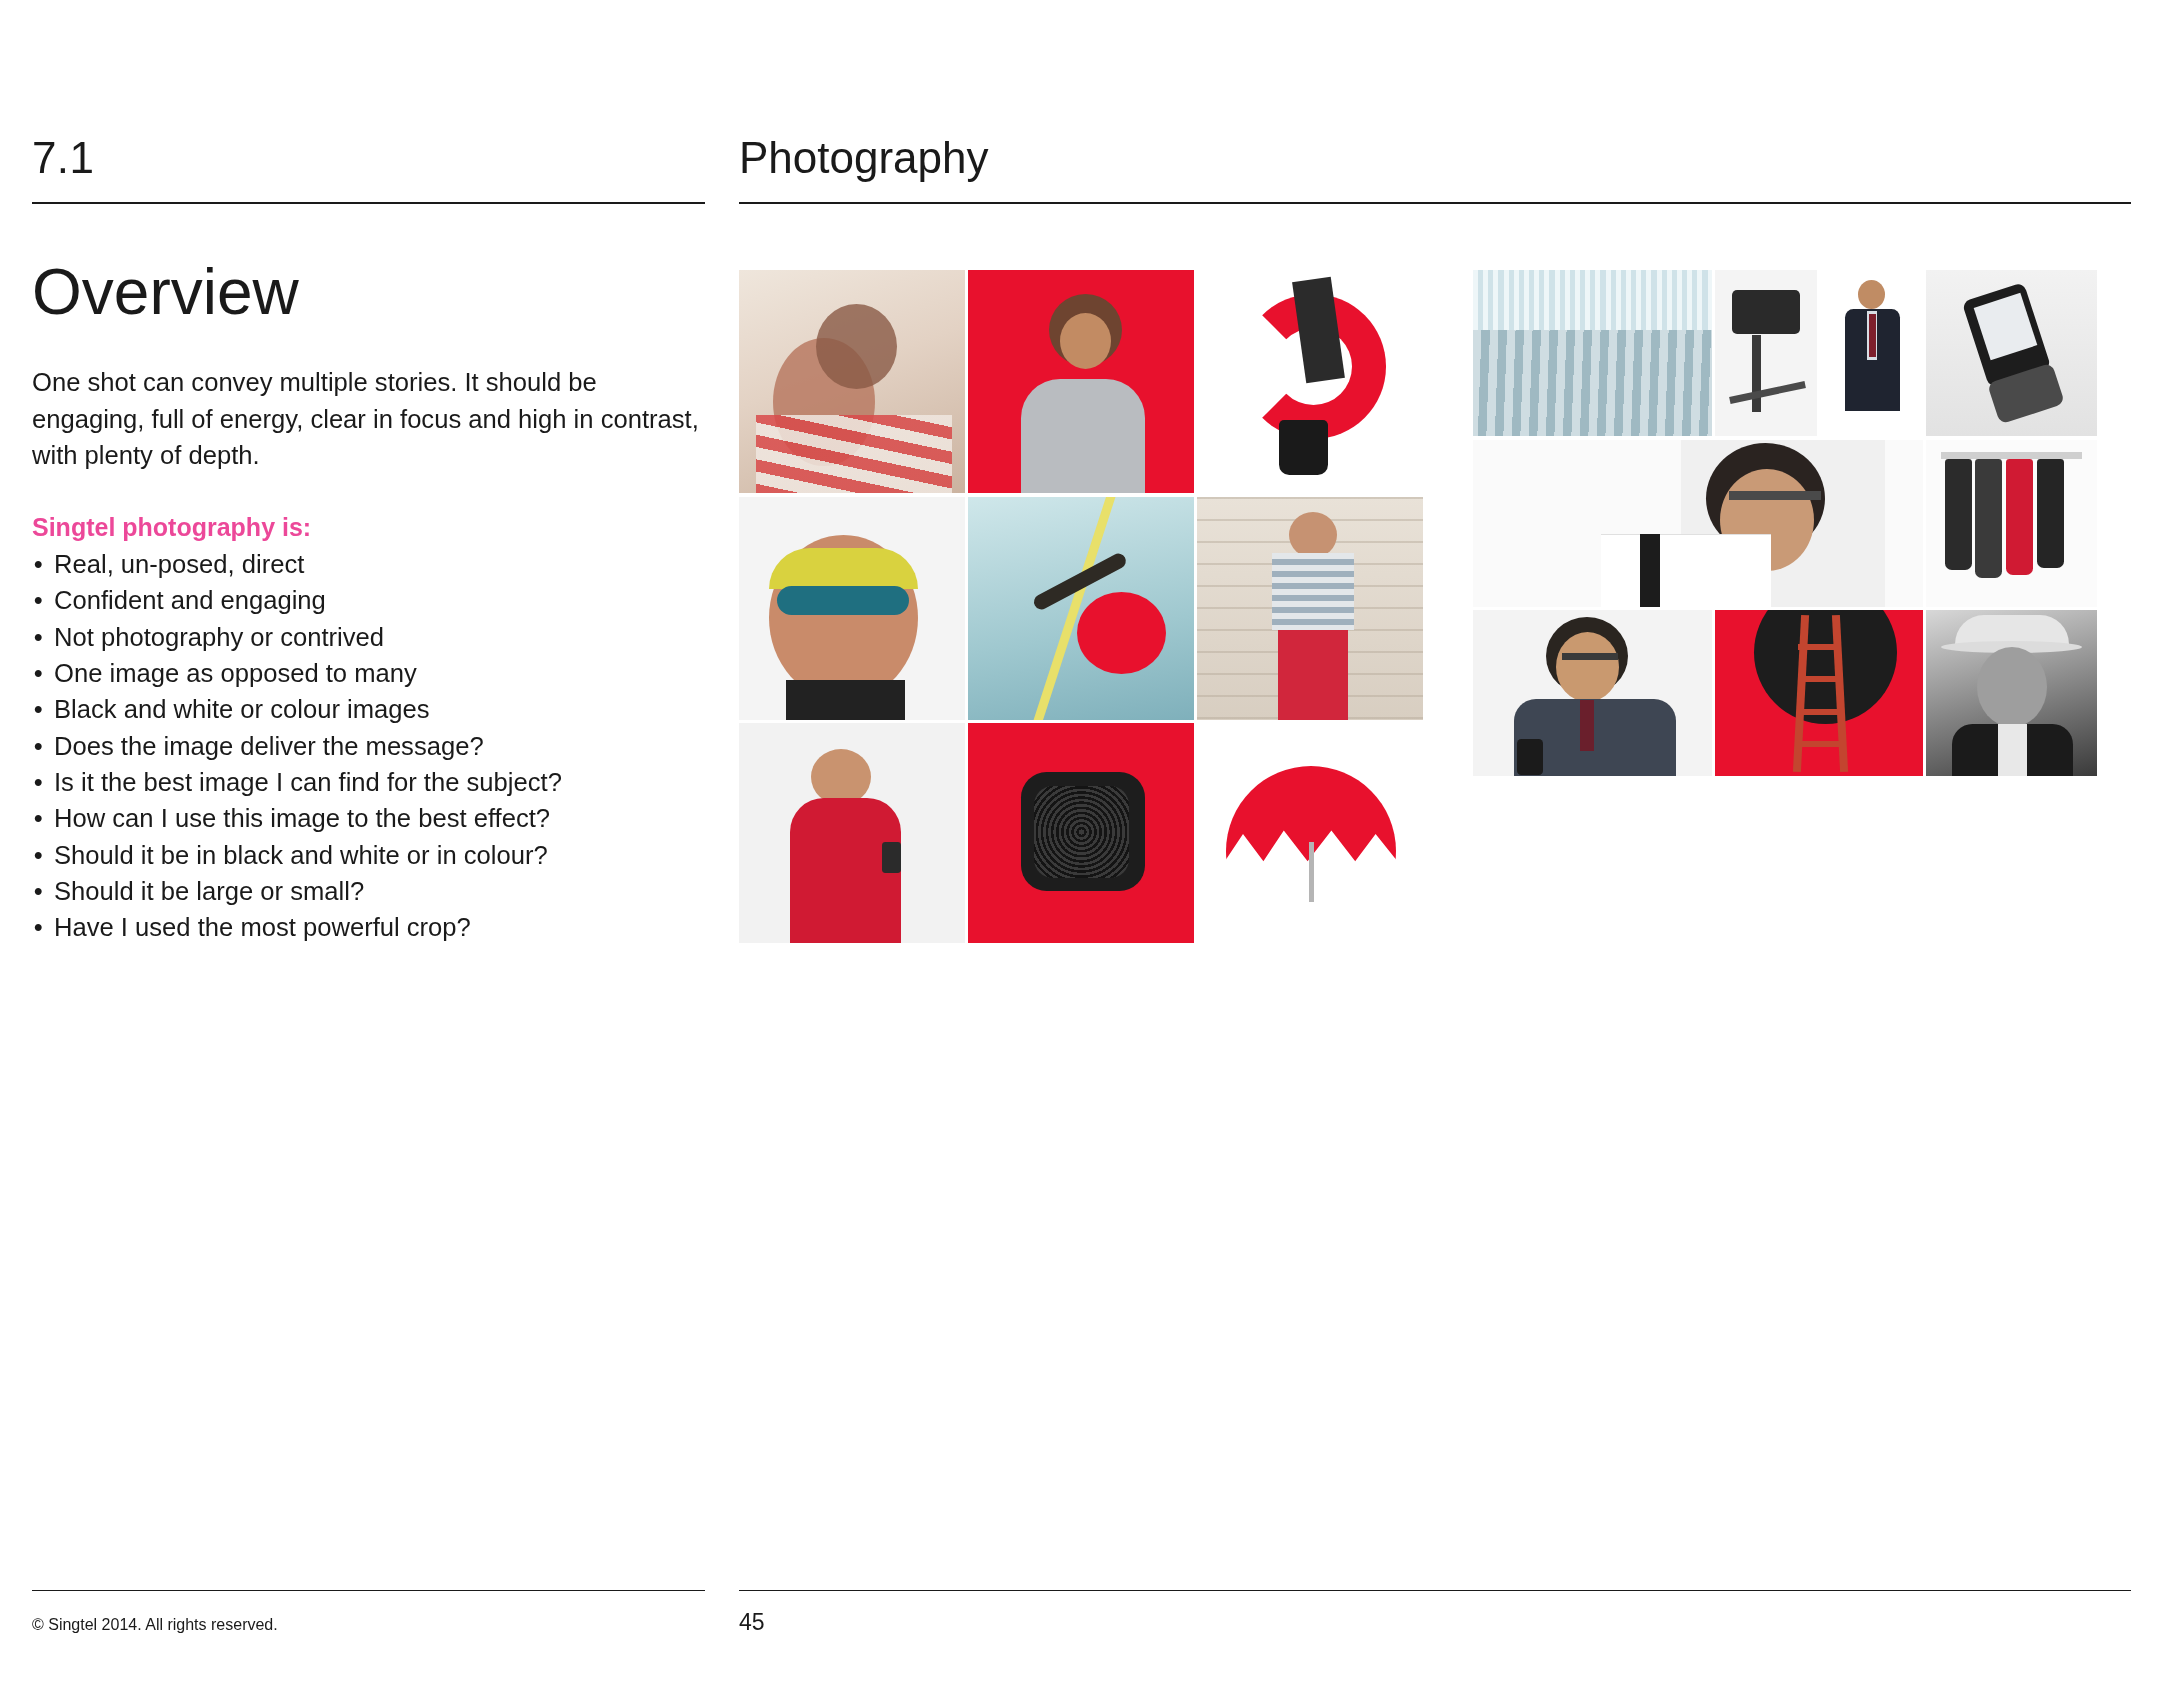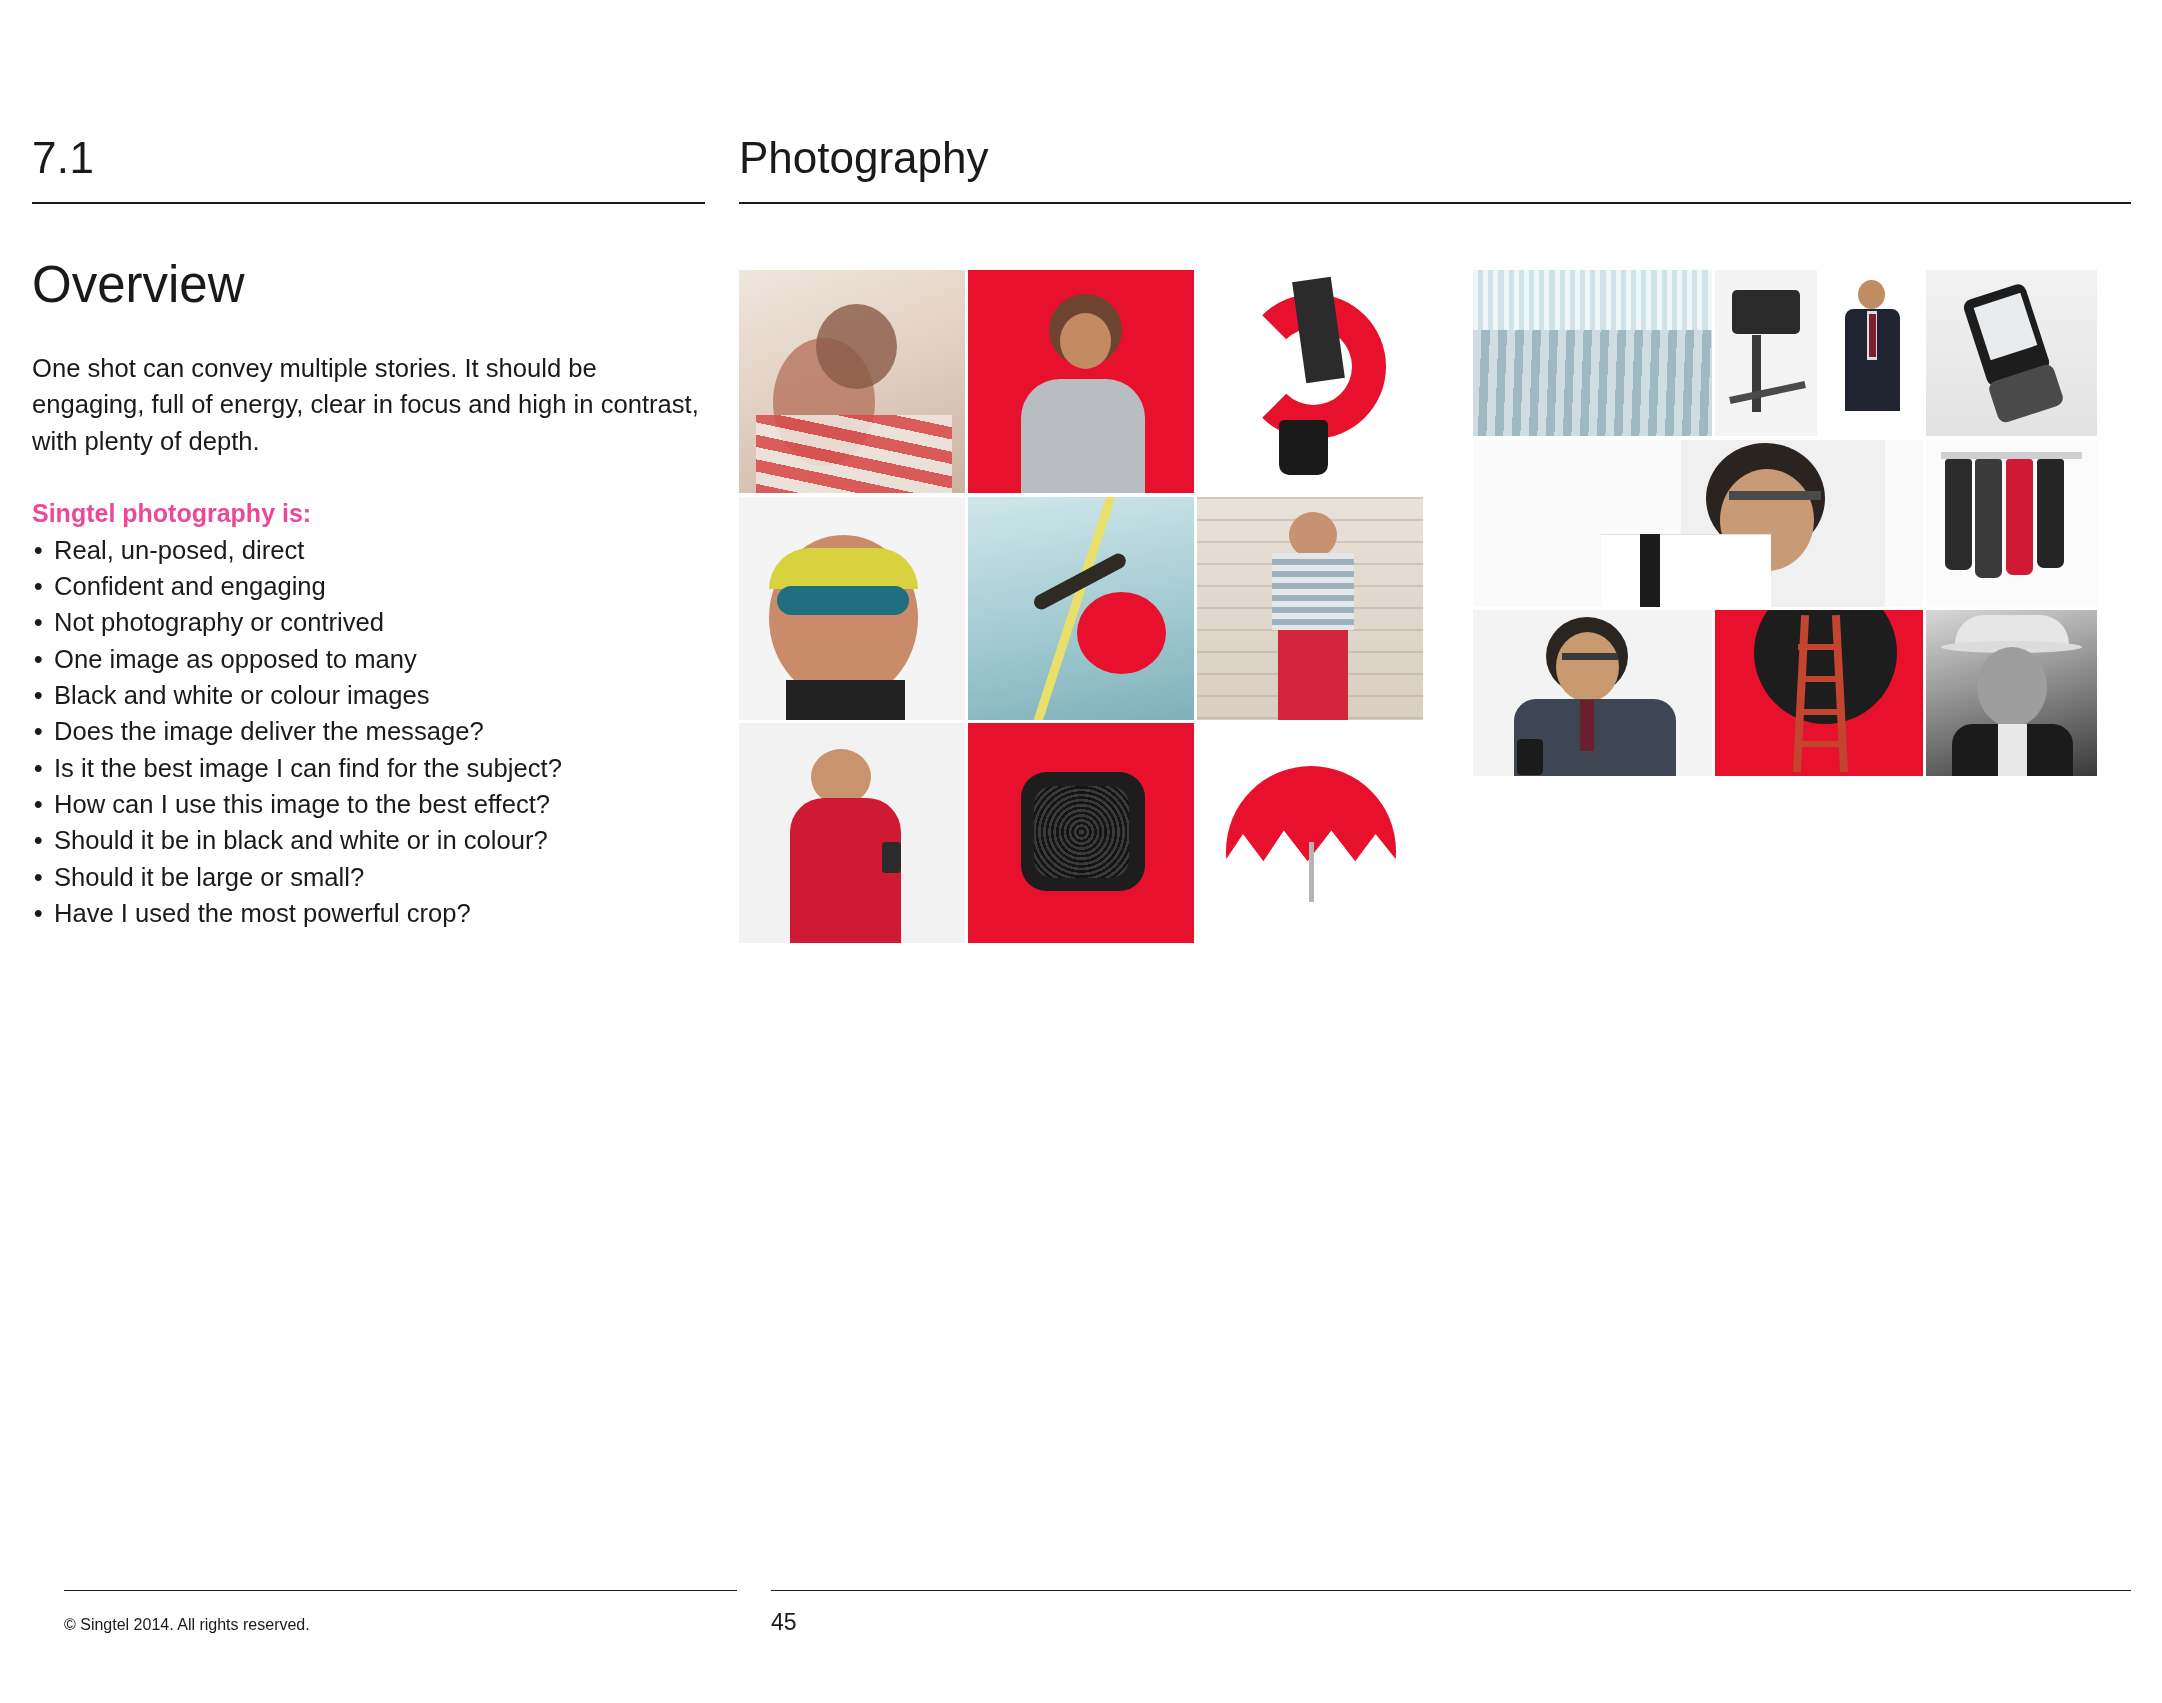--- a/index.html
+++ b/index.html
@@ -35,21 +35,21 @@
   }
   .section-number {
     font-size: 44px;
     font-weight: 400;
     letter-spacing: 0.4px;
     line-height: 1;
     padding-bottom: 22px;
     color: #1a1a1a;
   }
   .overview-title {
-    font-size: 51px;
+    font-size: 64px;
     font-weight: 400;
     margin: 53px 0 0 0;
     line-height: 1.1;
     color: #1a1a1a;
   }
   .body-text {
     font-size: 25.6px;
     line-height: 1.42;
     margin-top: 37px;
     color: #1a1a1a;
@@ -115,21 +115,20 @@
     inset: 0;
   }
 
   
   .footer {
     position: absolute;
     left: 0;
     right: 0;
     bottom: 63px;
     height: 51px;
-    margin-left: 32px;
   }
   .footer-rule-left {
     position: absolute;
     left: 32px;
     width: 673px;
     top: 0;
     border-top: 1.7px solid #1a1a1a;
   }
   .footer-rule-right {
     position: absolute;

